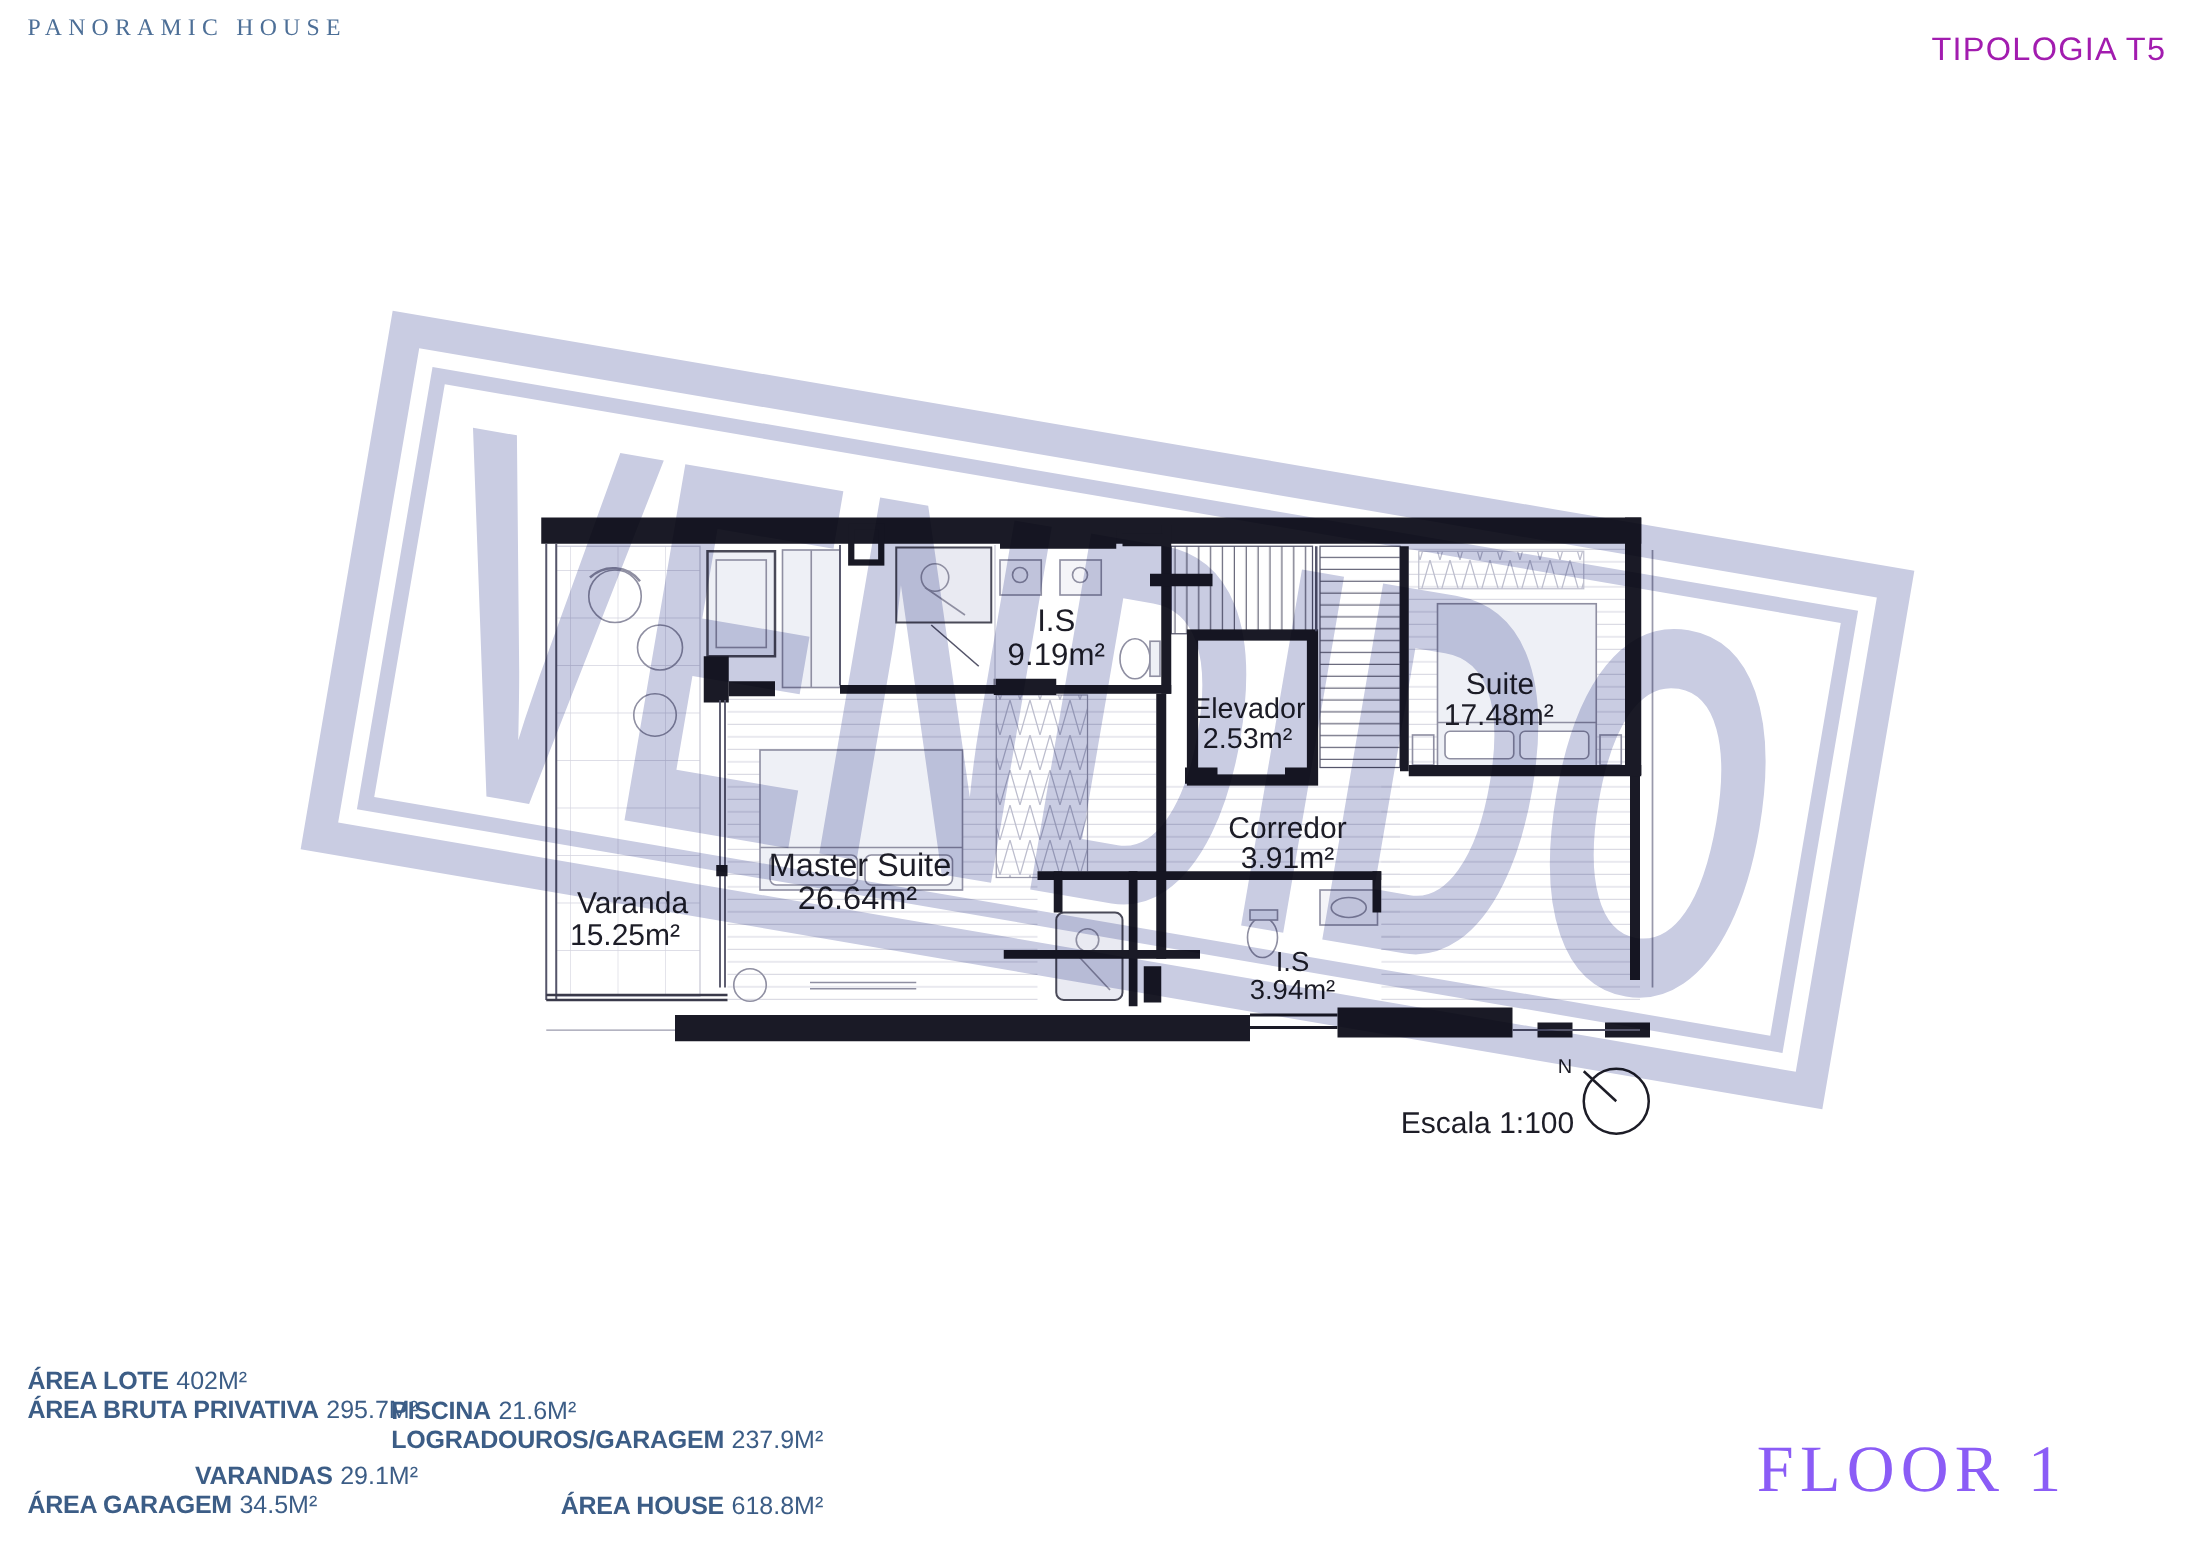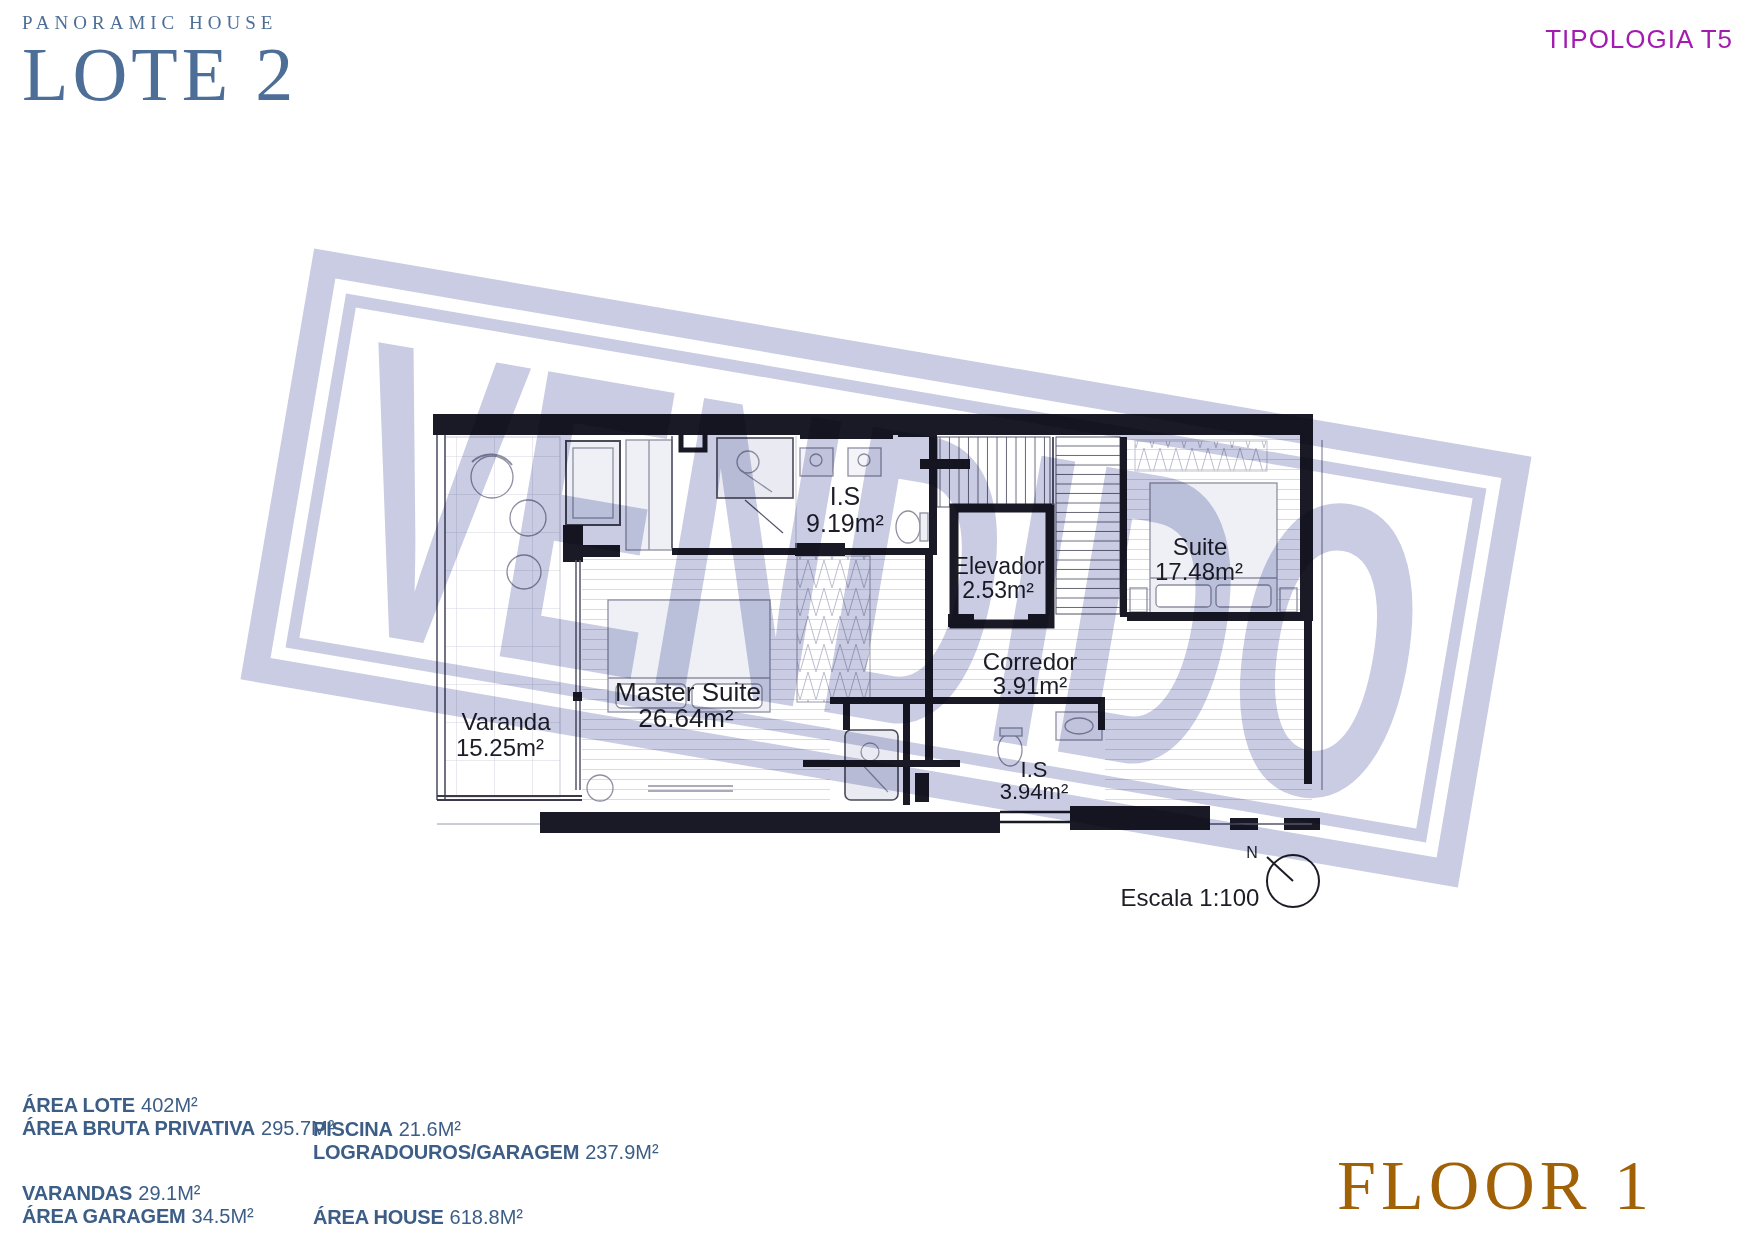--- a/index.html
+++ b/index.html
@@ -16,32 +16,31 @@
   .typology{right:21px;top:24px;color:#a21caf;font-size:26px;letter-spacing:1px;}
 
   
   #plan-svg{left:0;top:0;width:1754px;height:1241px;}
   #stamp-svg{left:0;top:0;width:1754px;height:1241px;mix-blend-mode:multiply;pointer-events:none;}
 
   
   .areas{color:#3c5d86;font-size:20px;line-height:23px;white-space:nowrap;}
   .areas .lbl{font-weight:700;letter-spacing:-0.2px;}
   .areas .val{font-weight:400;margin-left:6px;}
-  .area-line.gap{margin-top:42px;}
+  .area-line.gap{margin-top:30px;text-align:right;}
   .col1{left:22px;top:1094px;}
   .col2{left:313px;top:1118px;}
-  .floor-label{right:100px;top:1146px;color:#a16207;
-               font-family:"Liberation Serif", serif;font-size:70px;letter-spacing:5px;}
+  .floor-label{right:100px;top:1146px;color:#8b5cf6;
+               font-family:"Liberation Serif", serif;font-size:53px;letter-spacing:5px;}
 </style>
 </head>
 <body>
 
 <div class="abs brand">
   <div class="brand-top">PANORAMIC HOUSE</div>
-  <div class="brand-main">LOTE 2</div>
 </div>
 <div class="abs typology">TIPOLOGIA T5</div>
 
 <svg id="plan-svg" class="abs" viewBox="0 0 1754 1241" font-family="Liberation Sans, sans-serif">
   <defs>
     <pattern id="tiles" width="38" height="38" patternUnits="userSpaceOnUse">
       <path d="M38,0 H0 V38" fill="none" stroke="#d4d4e0" stroke-width="1"></path>
     </pattern>
     <pattern id="planks" width="60" height="10" patternUnits="userSpaceOnUse">
       <path d="M0,9.5 H60" fill="none" stroke="#dadae4" stroke-width="1"></path>

